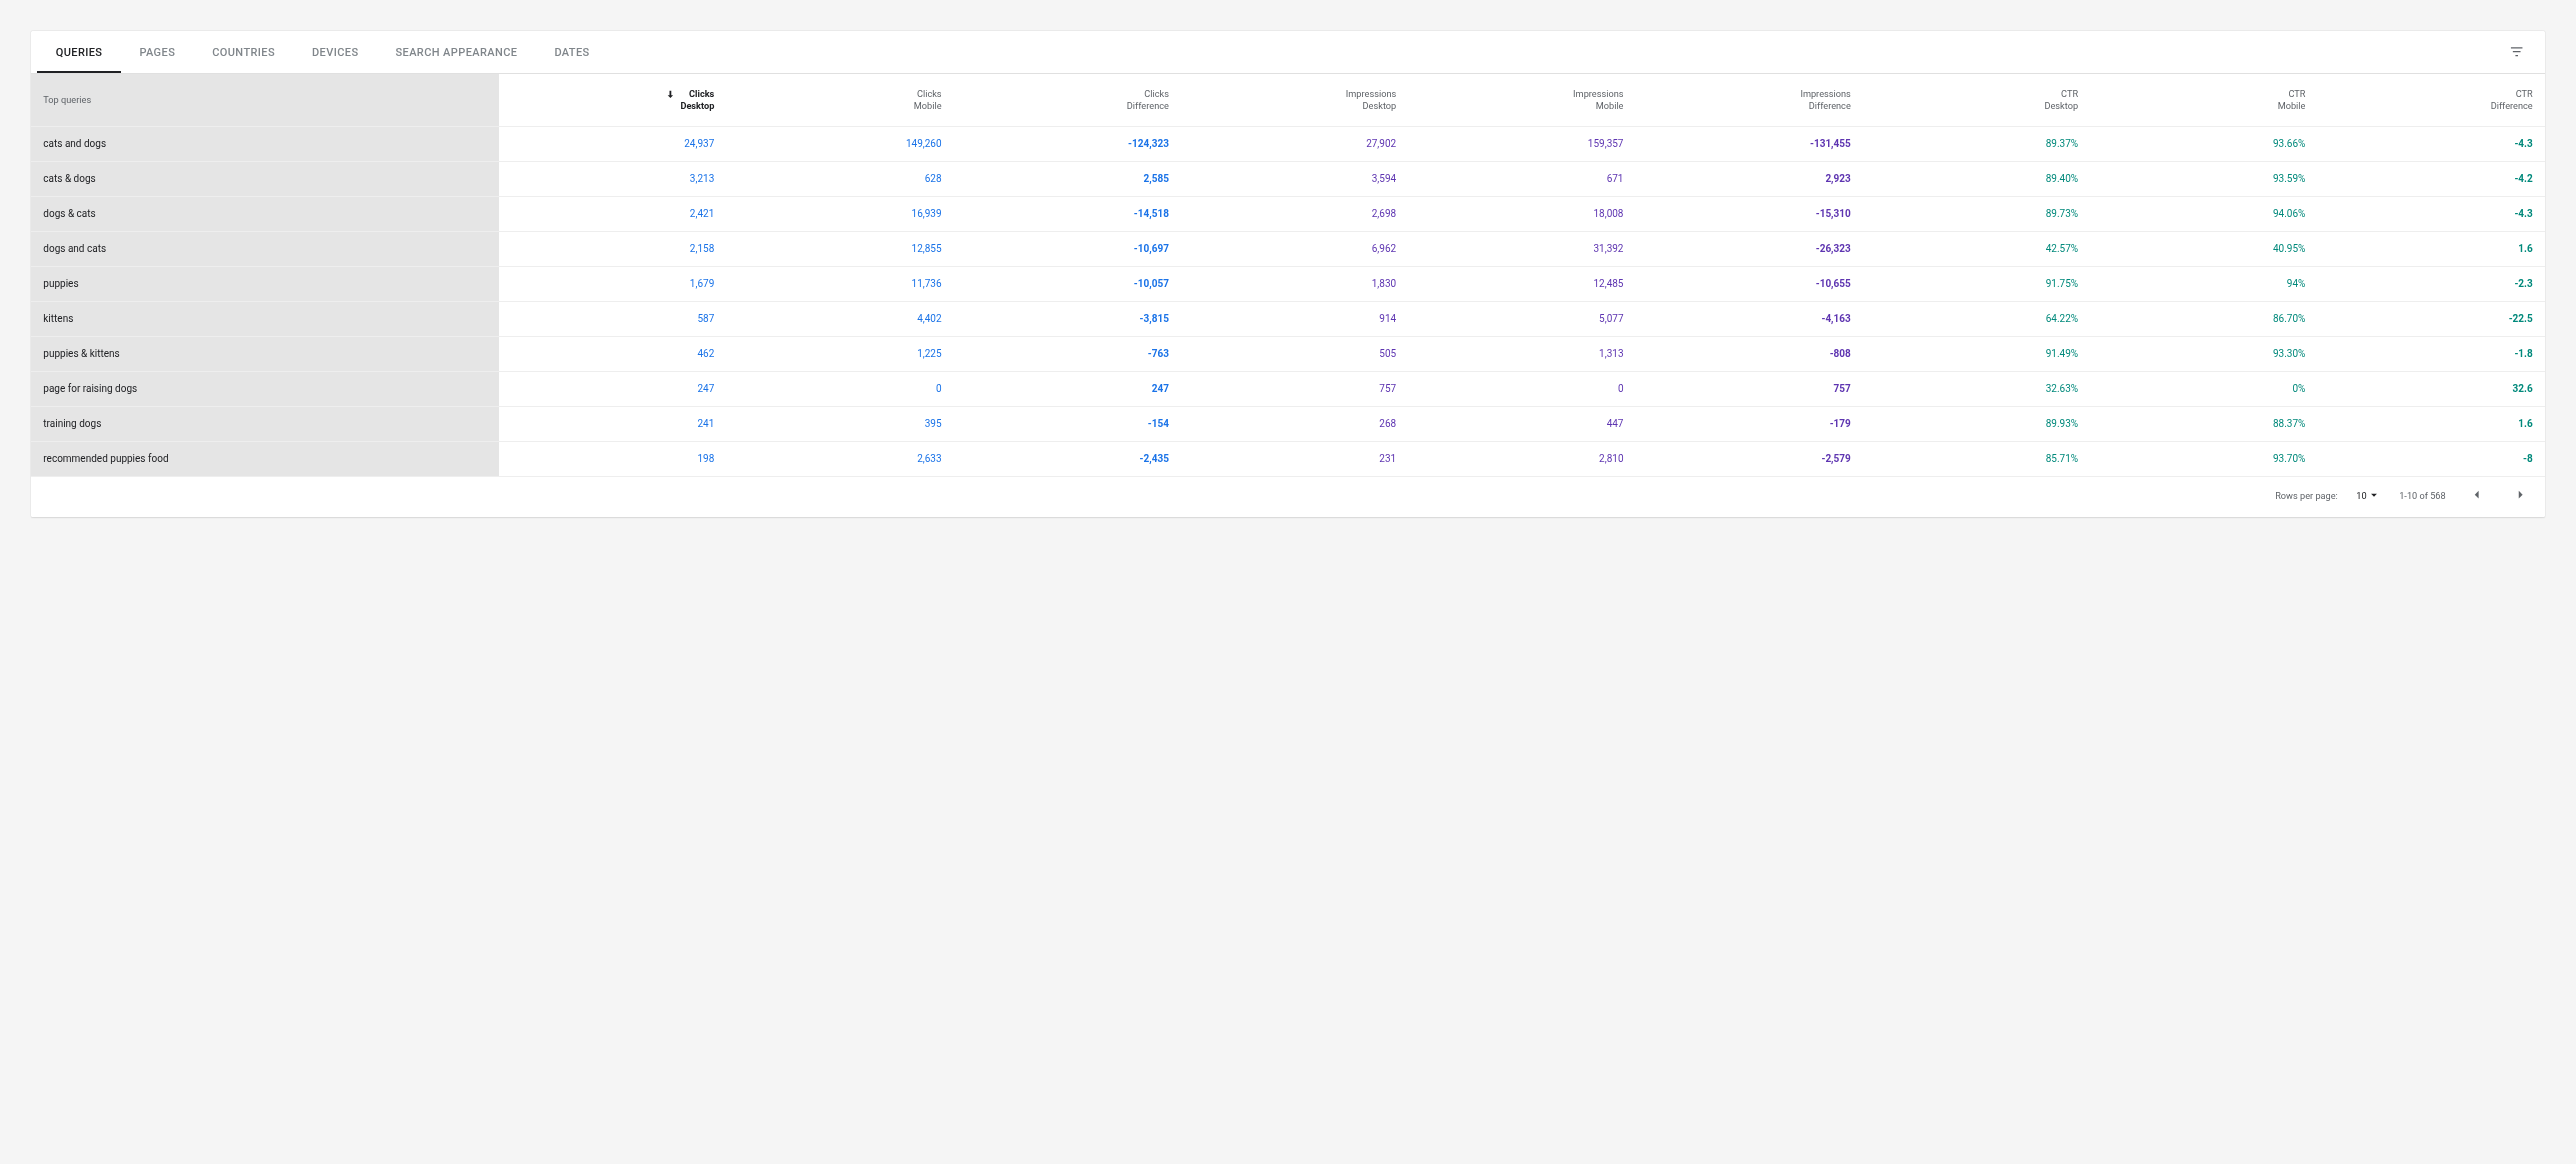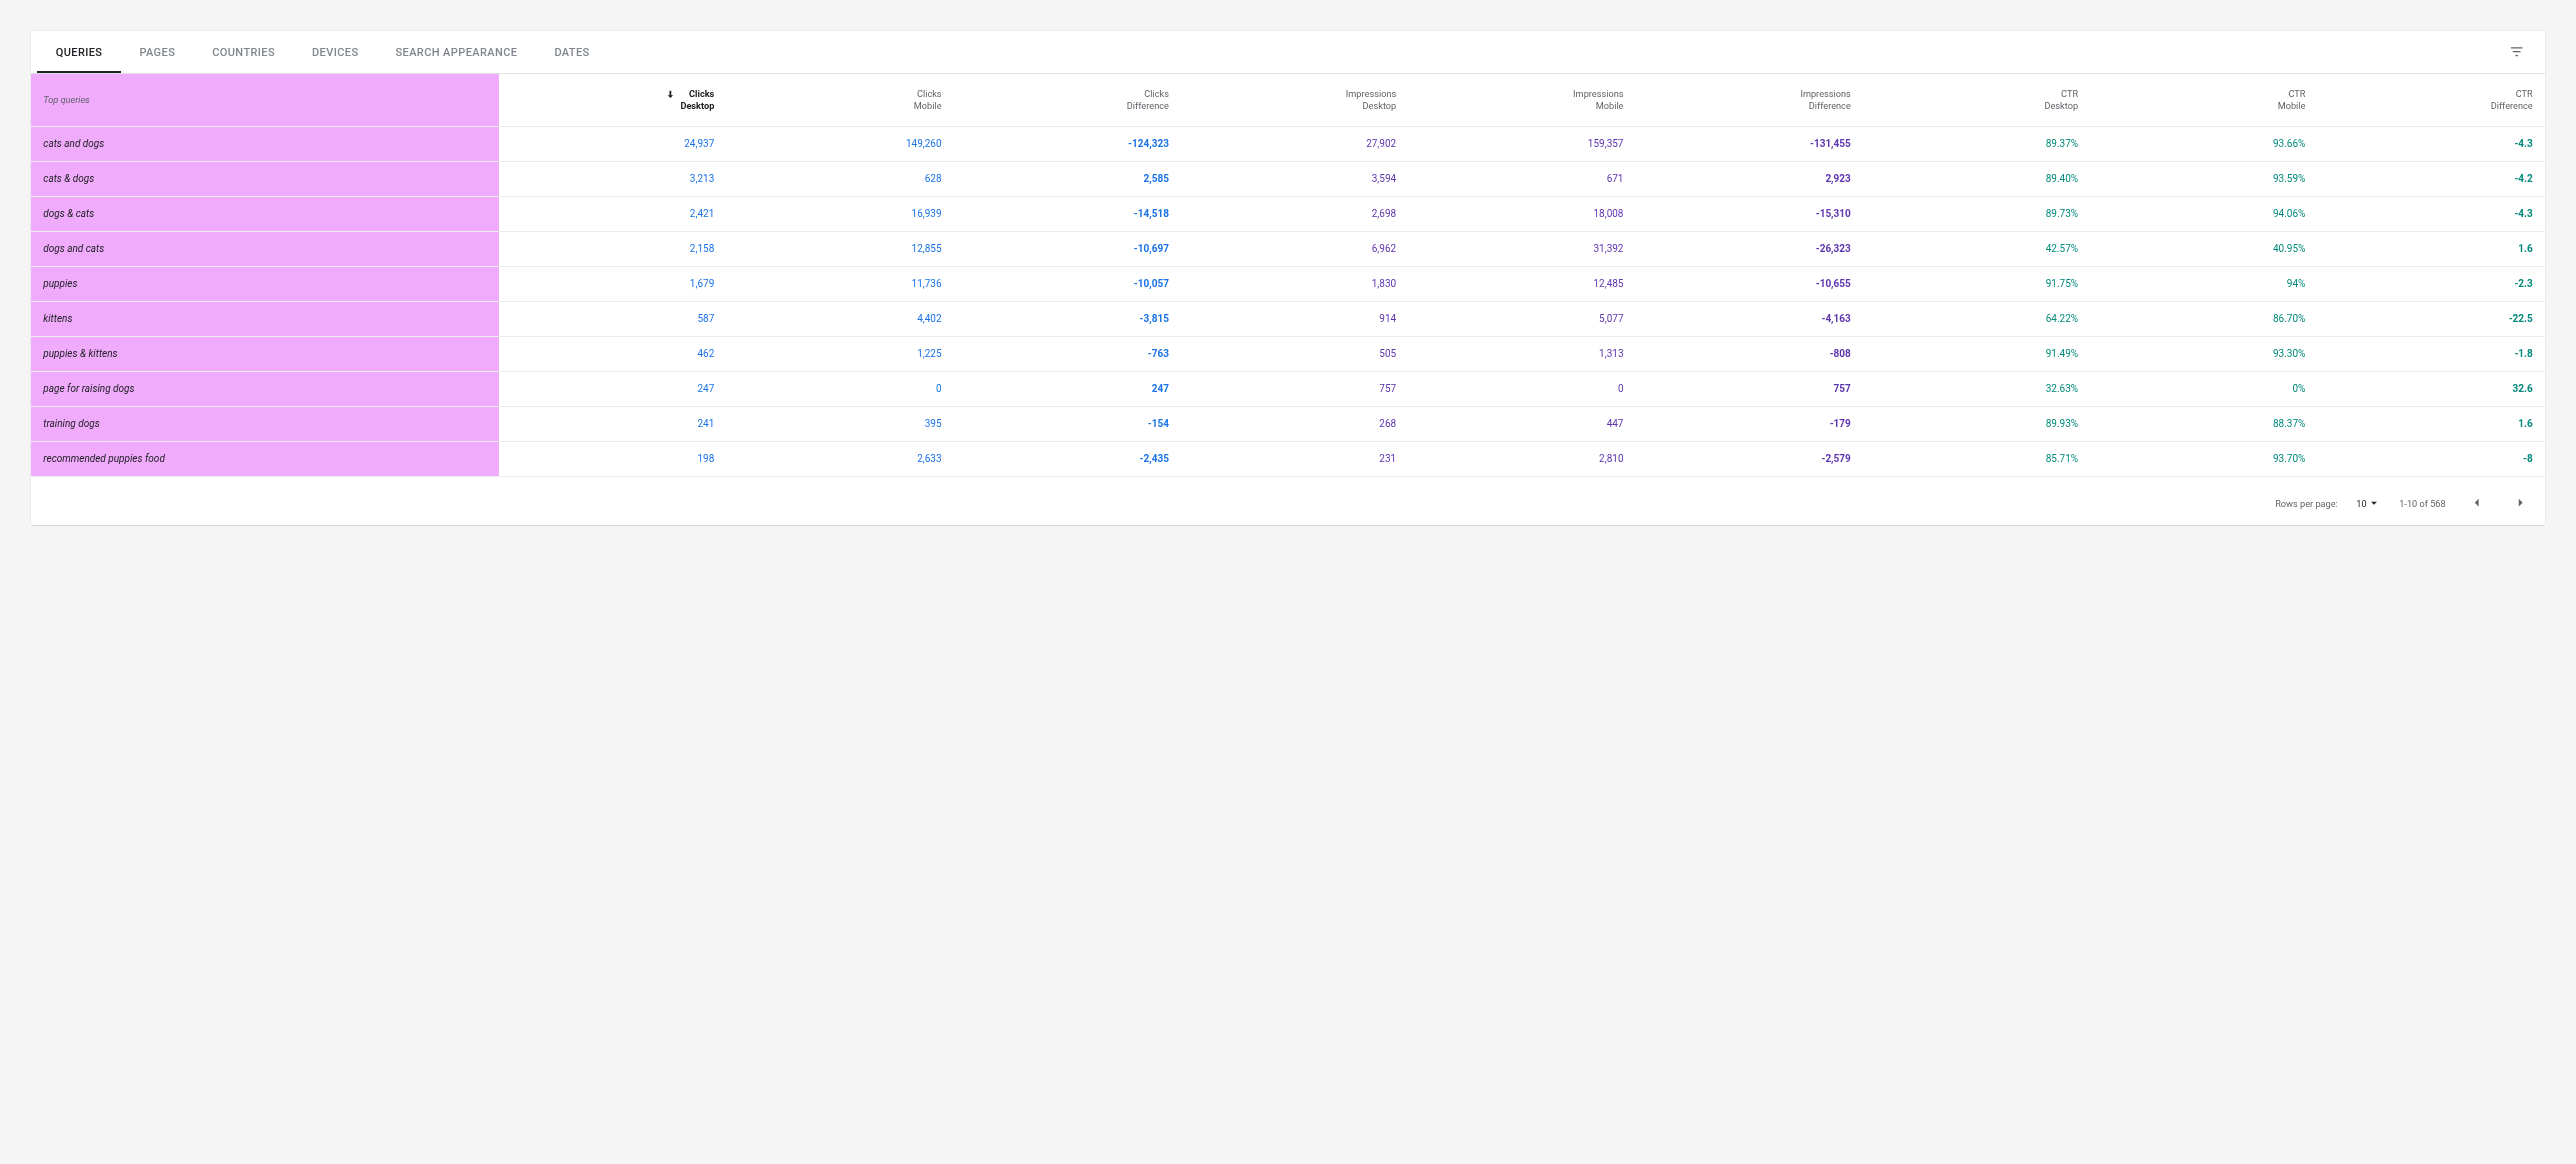--- a/index.html
+++ b/index.html
@@ -90,23 +90,22 @@
     vertical-align: middle;
   }
   th .hdr-lines { display: inline-block; text-align: right; }
   th .hdr-line { display: block; }
   th.sorted .hdr-lines .hdr-line { font-weight: 700; color: #202124; }
   th.col-query, td.col-query {
     text-align: left;
     width: 239px;
     position: sticky;
     left: 0;
-    background: #f0abfc;
+    background: #e5e5e5;
     z-index: 1;
-    font-style: italic;
   }
   th.col-query { font-weight: 400; color: #5f6368; }
 
   .sort-arrow {
     display: inline-block;
     vertical-align: top;
     margin-right: 4.6px;
     margin-top: 0.8px;
     color: #202124;
   }
@@ -123,21 +122,20 @@
 
   
   .footer {
     display: flex;
     align-items: center;
     justify-content: flex-end;
     padding: 6.2px 12.3px 9.2px;
     gap: 18.5px;
     color: #5f6368;
     font-size: 9.2px;
-    margin-top: 8px;
   }
   .rows-select {
     display: flex;
     align-items: center;
     gap: 0;
     cursor: pointer;
     color: #202124;
     font-size: 9.2px;
   }
   .pager-btn {

